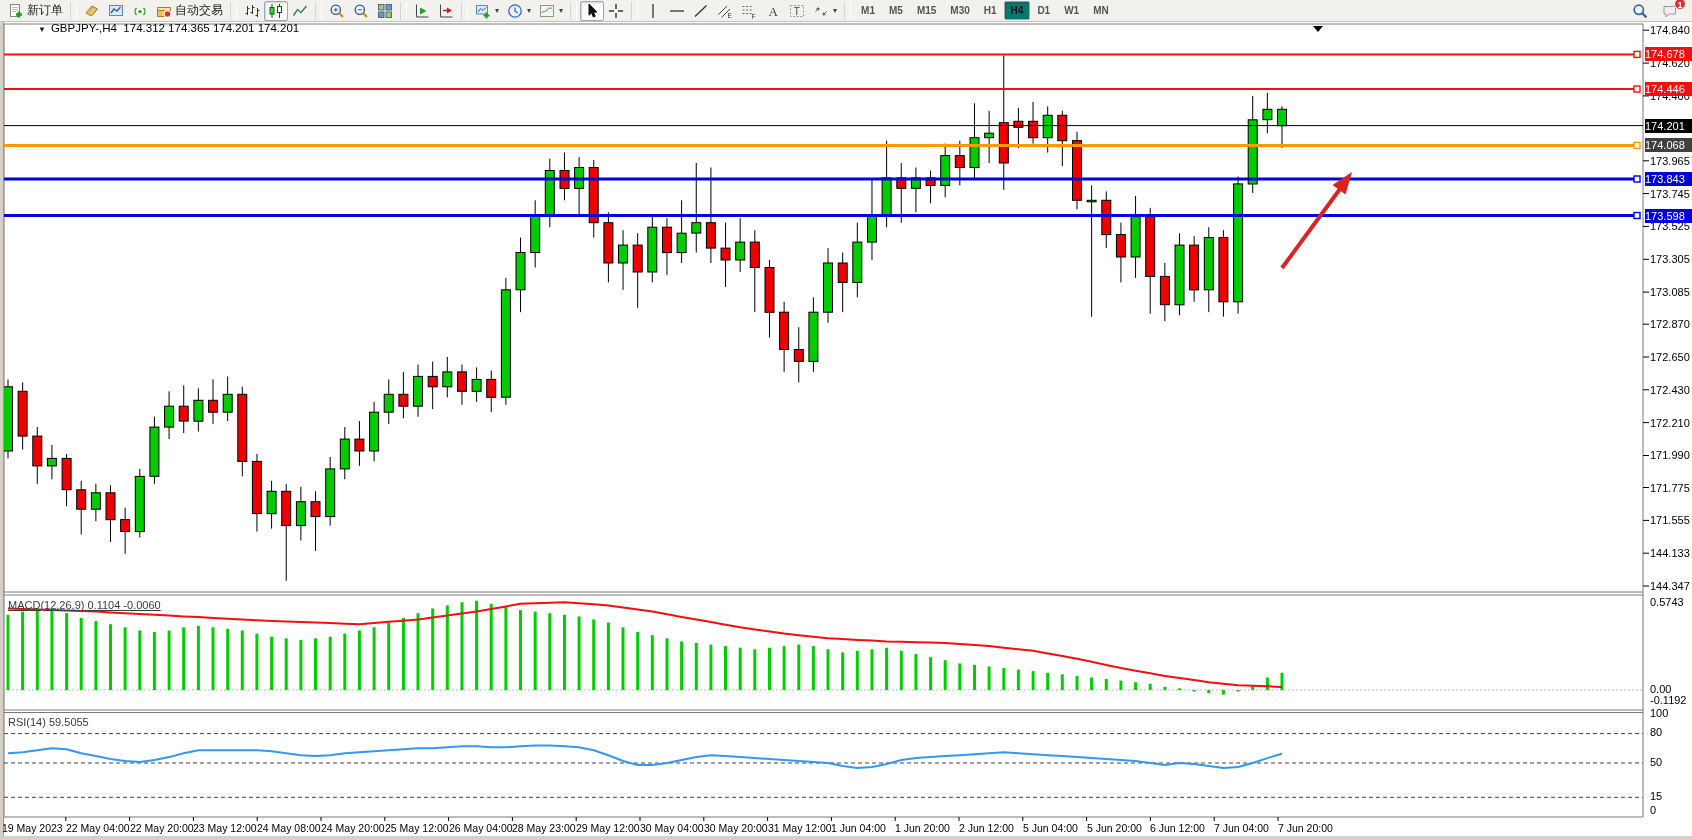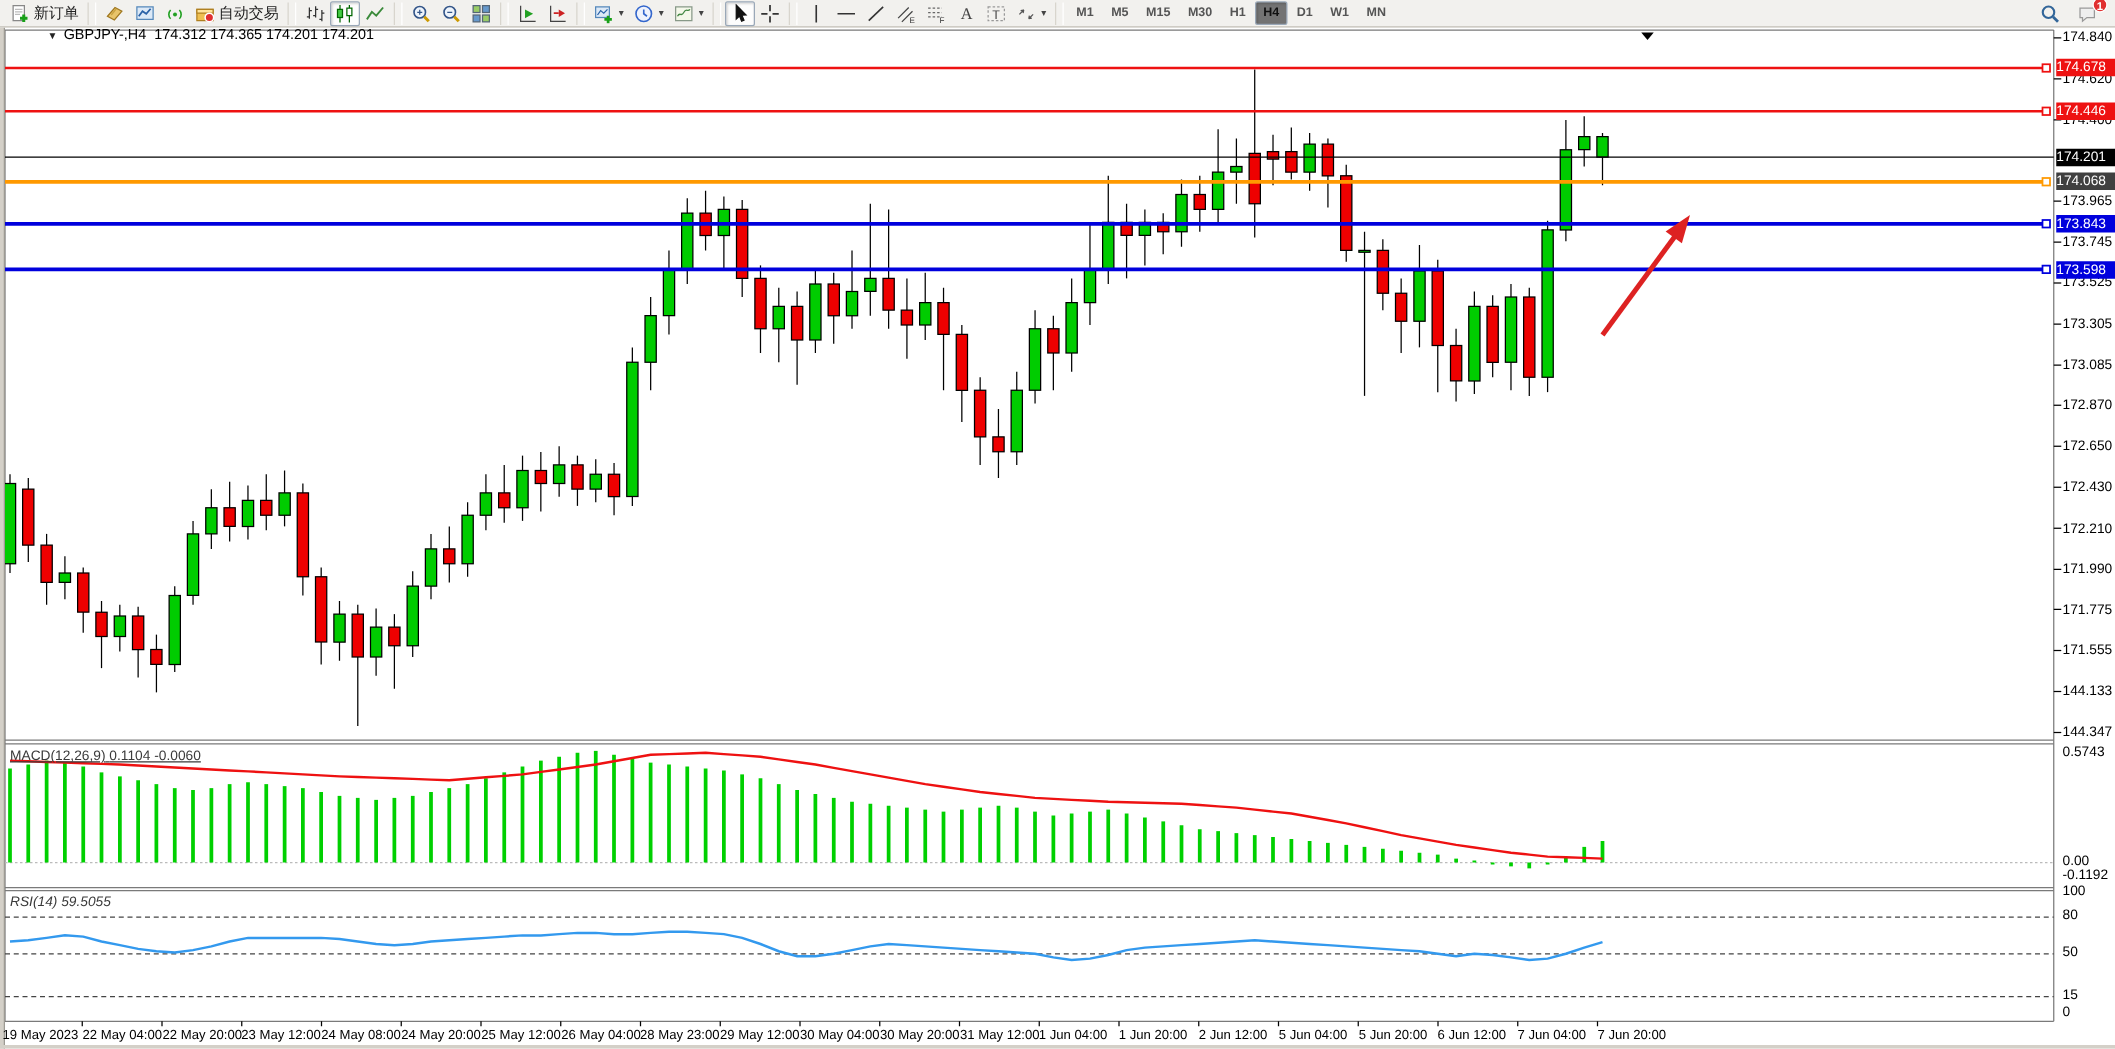--- a/index.html
+++ b/index.html
@@ -16,21 +16,21 @@
     border-radius:2px; cursor:default; }
   .tbtn.active { border-color:#9aa8b8; background:#fdfdfd;
     box-shadow:inset 1px 1px 2px rgba(0,0,0,.18); }
   .tbtn .lbl { font-size:12px; color:#222; white-space:nowrap; }
   .tbtn svg { display:block; }
   .dd { font-size:8px; color:#444; margin-left:1px; }
   .tsep { width:7px; height:18px; border-left:1px solid #d8d5cd;
     border-right:1px solid #fff; margin:0 3px; }
   .tf { font-size:10px; font-weight:bold; color:#555; padding:3px 6px;
     border:1px solid transparent; border-radius:2px; }
-  .tf.active { background:#737373; border-color:#9aa8b8;
+  .tf.active { background:#0f766e; border-color:#9aa8b8;
     box-shadow:inset 1px 1px 2px rgba(0,0,0,.18); color:#111; }
   #tb-right { margin-left:auto; display:flex; align-items:center; gap:6px;
     padding-right:6px; }
   .badge { position:absolute; right:-5px; top:-4px; background:#e03030;
     color:#fff; font-size:9px; font-weight:bold; border-radius:7px;
     min-width:12px; height:12px; line-height:12px; text-align:center;
     border:1px solid #fff; }
 
   
   #chart-region { position:absolute; left:0; top:22px; width:1692px; height:817px;
@@ -657,21 +657,21 @@
         <polygon points="1313,4 1323,4 1318,10" fill="#000"></polygon>
       </svg>
     <div id="left-gutter"></div>
     <div class="overlay" id="chart-title">
       <span class="tri">▼</span><span>GBPJPY-,H4</span>&nbsp;&nbsp;<span>174.312 174.365 174.201 174.201</span>
     </div>
     <div class="overlay pane-label" style="left:8px; top:577px;text-decoration:underline;">
       <span>MACD(12,26,9)</span>
       <span>0.1104 -0.0060</span>
     </div>
-    <div class="overlay pane-label" style="left:8px; top:694px;font-style:italic;">
+    <div class="overlay pane-label" style="left:8px; top:694px;">
       <span>RSI(14)</span>
       <span>59.5055</span>
     </div>
     <div id="labels">
         <div class="axis-label" style="top:2px">174.840</div>
         <div class="axis-label" style="top:35px">174.620</div>
         <div class="axis-label" style="top:68px">174.400</div>
         <div class="axis-label" style="top:133px">173.965</div>
         <div class="axis-label" style="top:166px">173.745</div>
         <div class="axis-label" style="top:198px">173.525</div>

